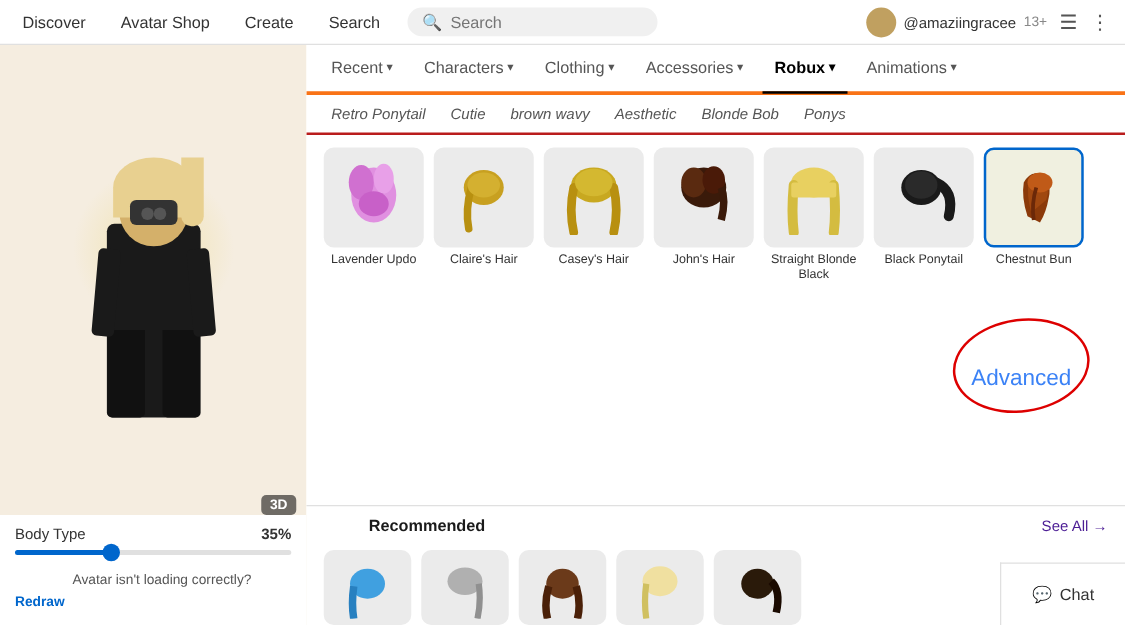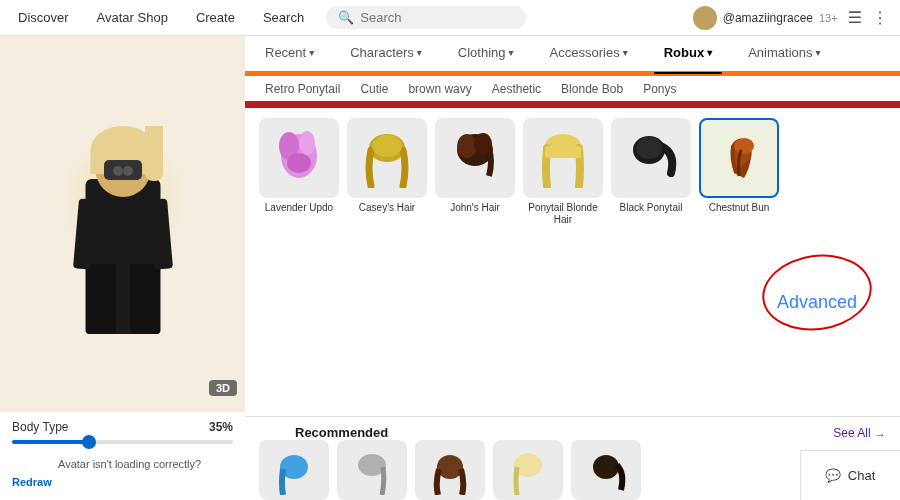--- a/index.html
+++ b/index.html
@@ -30,53 +30,53 @@
       display: flex; flex-direction: column; position: relative;
     }
     .avatar-preview {
       flex: 1; display: flex; align-items: center; justify-content: center;
       position: relative; overflow: hidden;
     }
     .avatar-img {
       width: 170px; height: 220px; position: relative;
     }
     .badge-3d {
-      position: absolute; bottom: 16px; right: 8px; background: rgba(0,0,0,0.55);
+      position: absolute; bottom: 0; right: 8px; background: rgba(0,0,0,0.55);
       color: #fff; font-size: 11px; font-weight: 700; padding: 2px 7px; border-radius: 4px;
     }
     .left-bottom { padding: 8px 12px 10px; background: #fff; }
     .body-type-row { display: flex; align-items: center; justify-content: space-between; margin-bottom: 6px; }
     .body-type-label { font-size: 12px; color: #333; }
     .body-type-pct { font-size: 12px; color: #333; font-weight: 600; }
     .slider-track { width: 100%; height: 4px; background: #e0e0e0; border-radius: 2px; position: relative; margin-bottom: 10px; }
     .slider-fill { height: 4px; background: #0066cc; border-radius: 2px; width: 35%; }
     .slider-thumb { width: 14px; height: 14px; background: #0066cc; border-radius: 50%; position: absolute; top: -5px; left: calc(35% - 7px); }
     .avatar-error { font-size: 11px; color: #555; margin-left: 46px; }
     .redraw-link { font-size: 11px; color: #0066cc; cursor: pointer; font-weight: 600; }
 
     
     .right-panel { flex: 1; display: flex; flex-direction: column; overflow: hidden; }
 
     
     .cat-tabs {
-      display: flex; align-items: center; border-bottom: 5px solid #f97316;
-      padding: 0 10px; height: 40px; gap: 16px; background: #fff;
+      display: flex; align-items: center; border-bottom: 3px solid #f97316;
+      padding: 0 10px; height: 40px; gap: 5px; background: #fff;
     }
     .cat-tab {
       font-size: 13px; color: #555; padding: 0 10px; height: 40px;
       display: flex; align-items: center; cursor: pointer; gap: 3px;
       border-bottom: 2px solid transparent;
     }
     .cat-tab.active { color: #000; border-bottom: 2px solid #000; font-weight: 600; }
     .cat-tab .arrow { font-size: 10px; }
 
     
     .subcat-scroll {
-      display: flex; gap: 0; border-bottom: 7px solid #b91c1c;
-      padding: 0 10px; background: #fff; overflow-x: auto; height: 32px; align-items: center;
+      display: flex; gap: 0; border-bottom: 2px solid #b91c1c;
+      padding: 0 10px; background: #fff; overflow-x: auto; height: 32px; align-items: center; font-style: italic;
     }
     .subcat-item {
       font-size: 12px; color: #555; padding: 4px 10px; cursor: pointer;
       white-space: nowrap; border-radius: 4px;
     }
 
     
     .hair-grid-area {
       flex: 1; overflow-y: auto; padding: 10px 14px;
       display: flex; flex-direction: row; gap: 0;
@@ -88,21 +88,21 @@
     .hair-thumb {
       width: 80px; height: 80px; background: #ebebeb; border-radius: 8px;
       display: flex; align-items: center; justify-content: center;
       overflow: hidden; position: relative;
     }
     .hair-thumb.selected { border: 2px solid #0066cc; }
     .hair-label { font-size: 10px; color: #333; text-align: center; margin-top: 4px; max-width: 80px; line-height: 1.2; }
 
     
     .recommended-section { border-top: 1px solid #e0e0e0; padding: 8px 14px 0; }
-    .recommended-header { display: flex; justify-content: space-between; align-items: center; margin-bottom: 0; padding-left: 36px; }
+    .recommended-header { display: flex; justify-content: space-between; align-items: center; margin-bottom: 12px; padding-left: 36px; }
     .recommended-title { font-size: 13px; font-weight: 700; color: #1a1a1a; }
     .see-all { font-size: 12px; color: #4c1d95; cursor: pointer; }
     .recommended-row { display: flex; gap: 8px; }
     .rec-thumb {
       width: 70px; height: 60px; background: #ebebeb; border-radius: 8px;
       display: flex; align-items: center; justify-content: center;
     }
 
     
     .chat-btn {
@@ -235,20 +235,30 @@
             <svg class="hair-svg" viewBox="0 0 60 60">
               <ellipse cx="30" cy="28" rx="18" ry="22" fill="#e090e0"></ellipse>
               <ellipse cx="20" cy="18" rx="10" ry="14" fill="#d070d0"></ellipse>
               <ellipse cx="38" cy="15" rx="8" ry="12" fill="#e8a0e8"></ellipse>
               <ellipse cx="30" cy="35" rx="12" ry="10" fill="#c860c8"></ellipse>
             </svg>
           </div>
           <span class="hair-label">Lavender Updo</span>
         </div>
 
+        <div class="hair-item">
+          <div class="hair-thumb">
+            <svg class="hair-svg" viewBox="0 0 60 60">
+              <ellipse cx="30" cy="22" rx="16" ry="14" fill="#c8a020"></ellipse>
+              <path d="M20 22 Q15 40 18 55" stroke="#b89010" stroke-width="6" fill="none" stroke-linecap="round"></path>
+              <ellipse cx="30" cy="20" rx="13" ry="10" fill="#d4b030"></ellipse>
+            </svg>
+          </div>
+          <span class="hair-label">Claire's Hair</span>
+        </div>
 
         <div class="hair-item">
           <div class="hair-thumb">
             <svg class="hair-svg" viewBox="0 0 60 60">
               <ellipse cx="30" cy="20" rx="18" ry="14" fill="#c8a820"></ellipse>
               <path d="M14 22 Q10 40 14 58" stroke="#b89010" stroke-width="7" fill="none" stroke-linecap="round"></path>
               <path d="M46 22 Q50 40 46 58" stroke="#b89010" stroke-width="7" fill="none" stroke-linecap="round"></path>
               <ellipse cx="30" cy="18" rx="15" ry="11" fill="#d4b830"></ellipse>
             </svg>
           </div>
@@ -269,21 +279,21 @@
 
         <div class="hair-item">
           <div class="hair-thumb">
             <svg class="hair-svg" viewBox="0 0 60 60">
               <ellipse cx="30" cy="18" rx="18" ry="12" fill="#e8d060"></ellipse>
               <path d="M14 20 Q12 42 14 58" stroke="#d4bc40" stroke-width="8" fill="none" stroke-linecap="round"></path>
               <path d="M46 20 Q48 42 46 58" stroke="#d4bc40" stroke-width="8" fill="none" stroke-linecap="round"></path>
               <rect x="12" y="18" width="36" height="12" rx="2" fill="#e8d060"></rect>
             </svg>
           </div>
-          <span class="hair-label">Ponytail Blonde Hair</span>
+          <span class="hair-label">Straight Blonde Black</span>
         </div>
 
         <div class="hair-item">
           <div class="hair-thumb">
             <svg class="hair-svg" viewBox="0 0 60 60">
               <ellipse cx="28" cy="22" rx="16" ry="14" fill="#1a1a1a"></ellipse>
               <path d="M40 18 Q55 25 50 45" stroke="#1a1a1a" stroke-width="8" fill="none" stroke-linecap="round"></path>
               <ellipse cx="28" cy="20" rx="13" ry="11" fill="#2a2a2a"></ellipse>
             </svg>
           </div>

